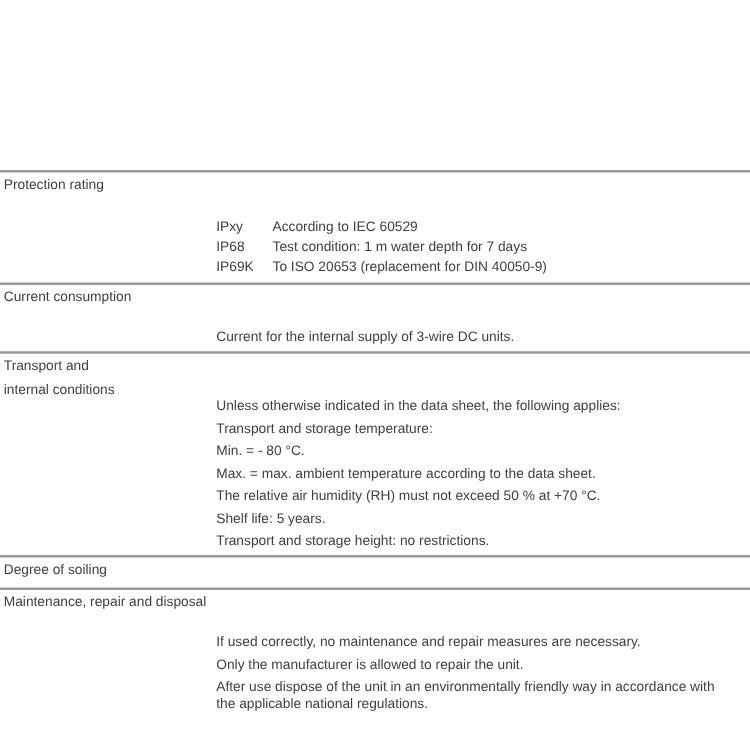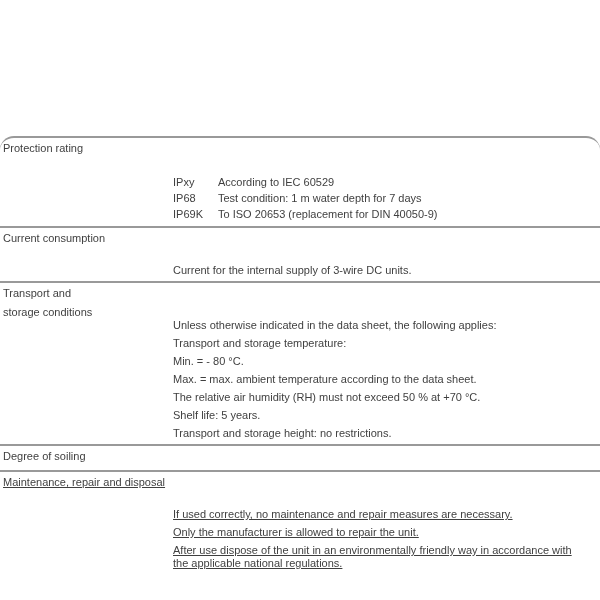--- a/index.html
+++ b/index.html
@@ -67,21 +67,21 @@
   }
   .code-desc {
     flex: 1 1 auto;
   }
 </style>
 </head>
 <body>
 
 <div class="page">
   <div class="spec-table" id="spec-table" style="color: rgb(63, 63, 63);">
-      <div class="row" style="border-top-color: rgb(153, 153, 153); border-radius: 14px;">
+      <div class="row" style="border-top-color: rgb(153, 153, 153);">
         <div class="label">Protection rating</div>
         <div class="value">
           <div class="code-line">
             <span class="code">IPxy</span>
             <span class="code-desc">According to IEC 60529</span>
           </div>
           <div class="code-line">
             <span class="code">IP68</span>
             <span class="code-desc">Test condition: 1 m water depth for 7 days</span>
           </div>
@@ -92,35 +92,35 @@
         </div>
       </div>
       <div class="row" style="border-top-color: rgb(153, 153, 153);">
         <div class="label">Current consumption</div>
         <div class="value">
           <p class="para">Current for the internal supply of 3-wire DC units.</p>
         </div>
       </div>
       <div class="row" style="border-top-color: rgb(153, 153, 153);">
         <div class="label">Transport and
-storage conditions</div>
+internal conditions</div>
         <div class="value">
           <p class="para">Unless otherwise indicated in the data sheet, the following applies:</p>
           <p class="para">Transport and storage temperature:</p>
           <p class="para">Min. = - 80 °C.</p>
           <p class="para">Max. = max. ambient temperature according to the data sheet.</p>
           <p class="para">The relative air humidity (RH) must not exceed 50 % at +70 °C.</p>
           <p class="para">Shelf life: 5 years.</p>
           <p class="para">Transport and storage height: no restrictions.</p>
         </div>
       </div>
       <div class="row" style="border-top-color: rgb(153, 153, 153);">
         <div class="label">Degree of soiling</div>
       </div>
-      <div class="row" style="border-top-color: rgb(153, 153, 153); text-decoration: underline;">
+      <div class="row" style="border-top-color: rgb(153, 153, 153);">
         <div class="label">Maintenance, repair and disposal</div>
         <div class="value">
           <p class="para">If used correctly, no maintenance and repair measures are necessary.</p>
           <p class="para">Only the manufacturer is allowed to repair the unit.</p>
           <p class="para">After use dispose of the unit in an environmentally friendly way in accordance with the applicable national regulations.</p>
         </div>
       </div>
     </div>
 </div>
 

